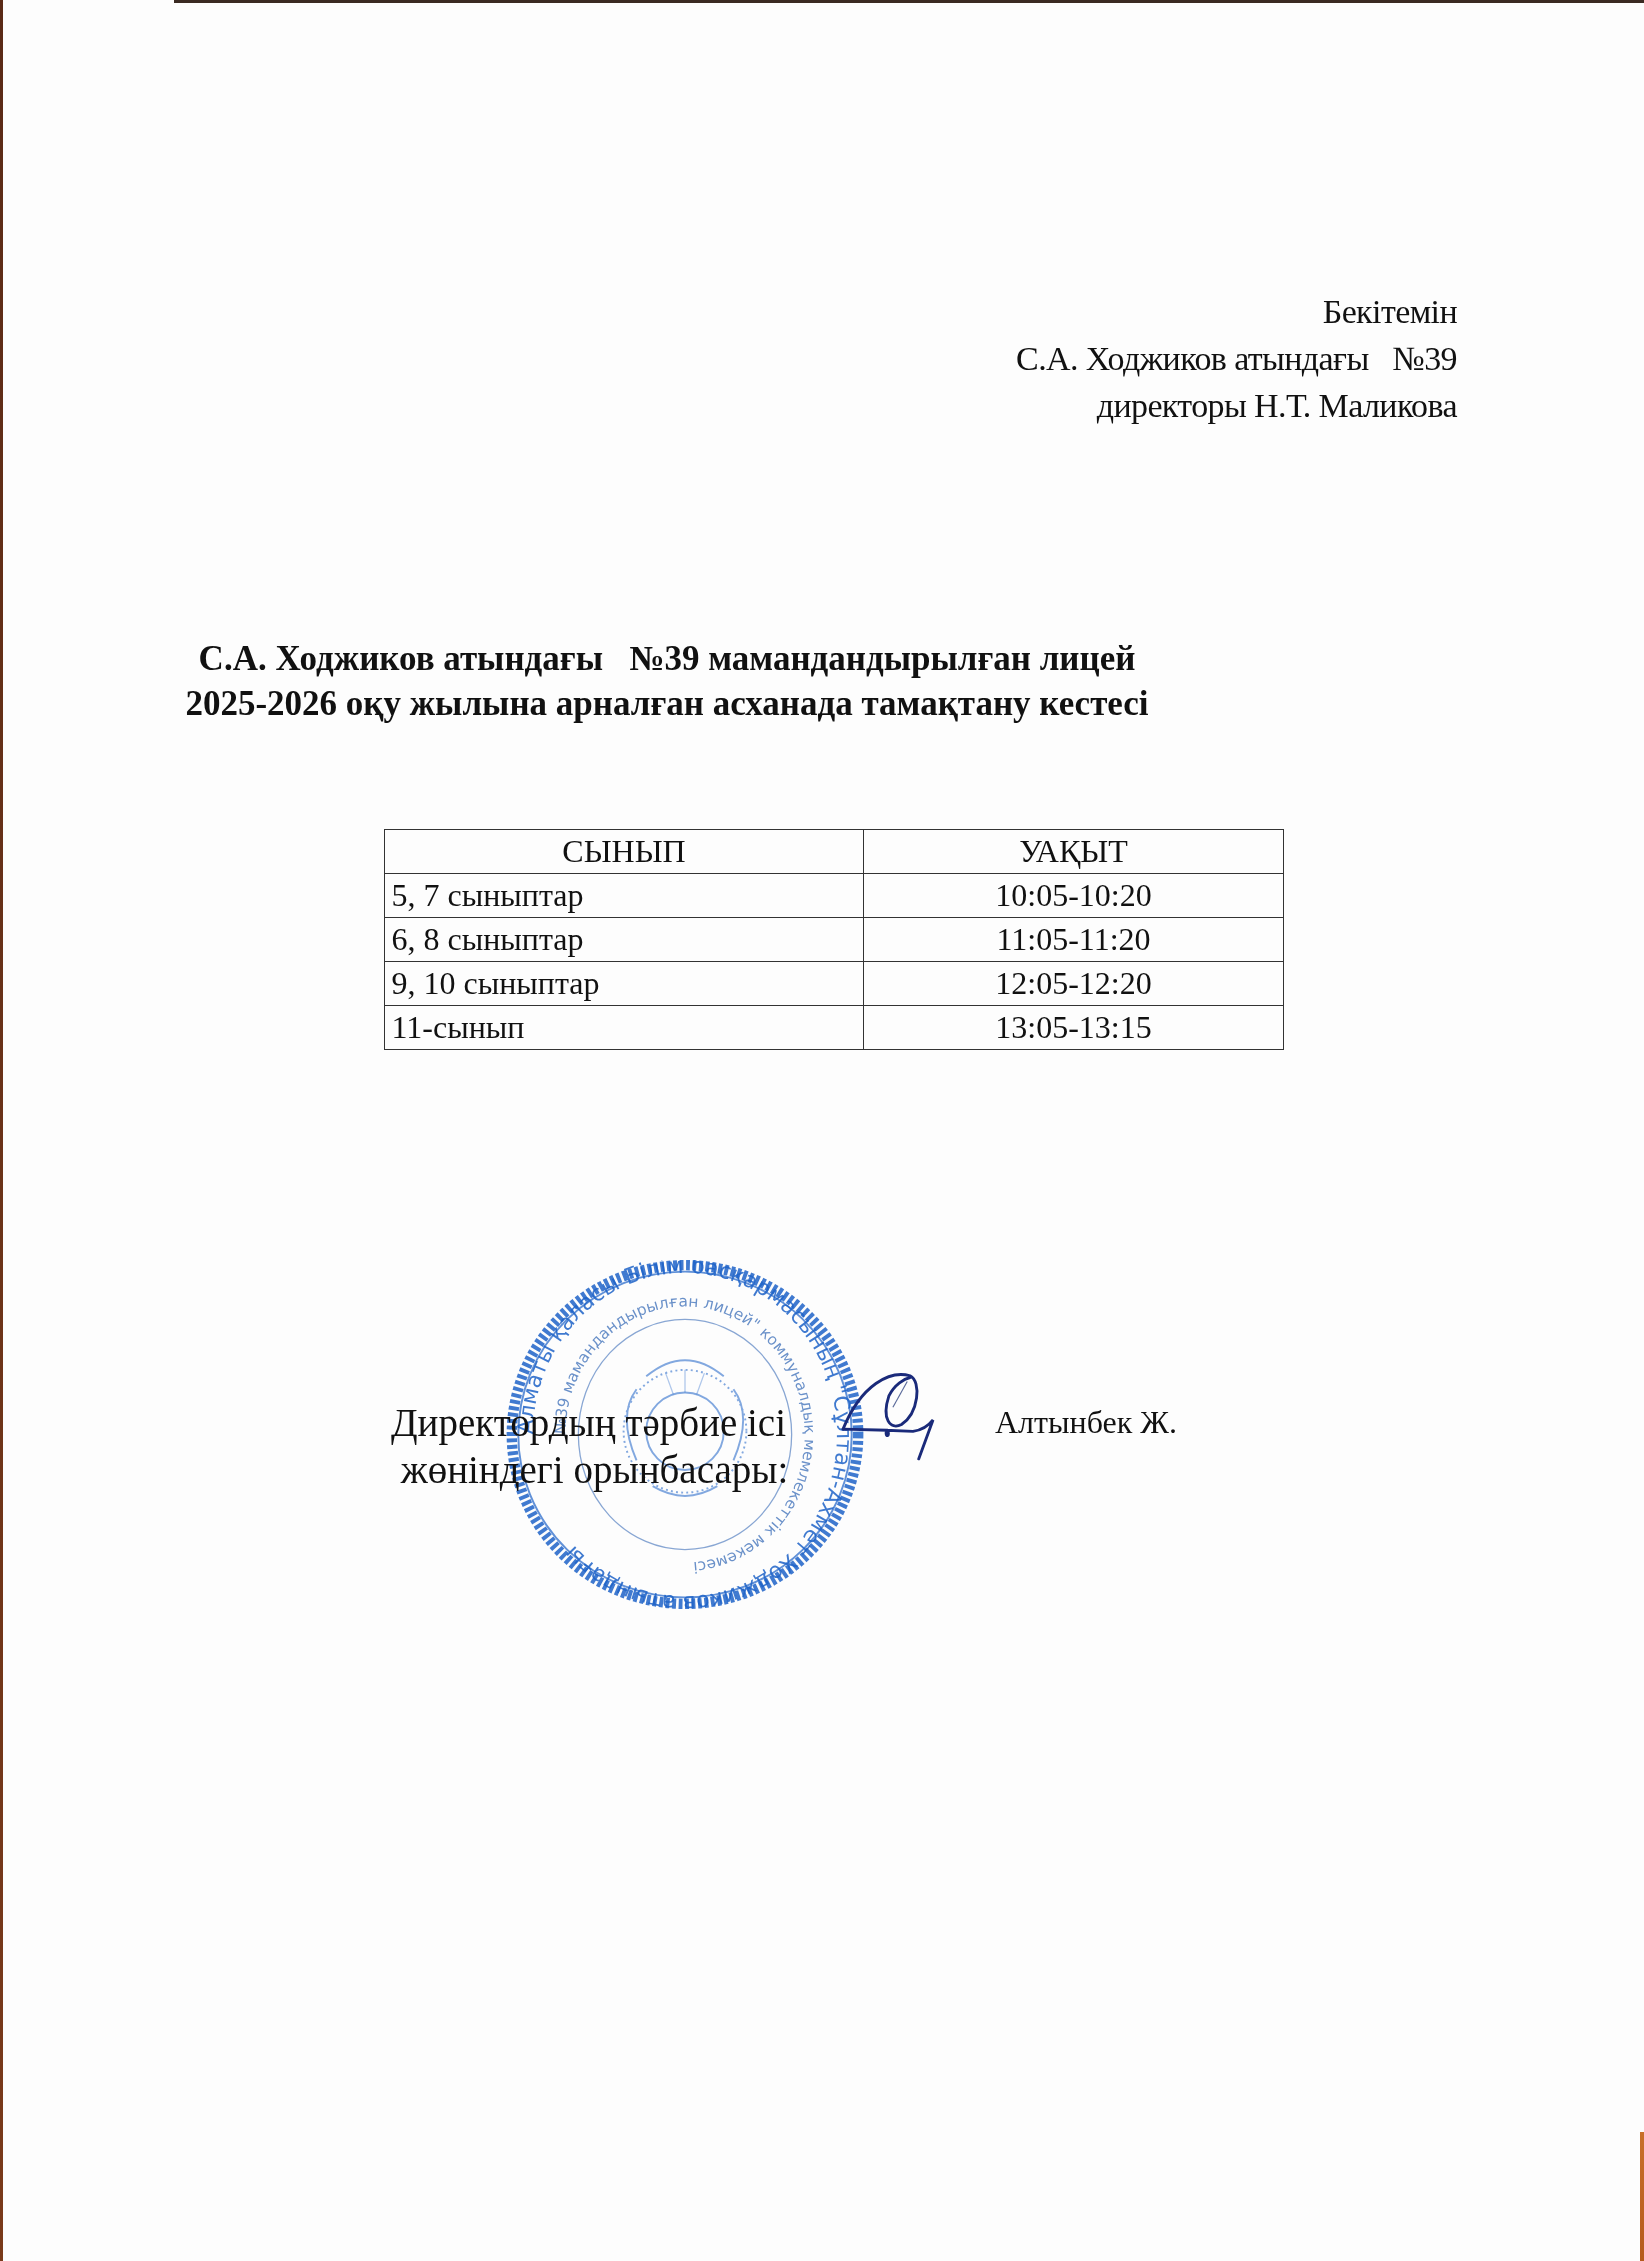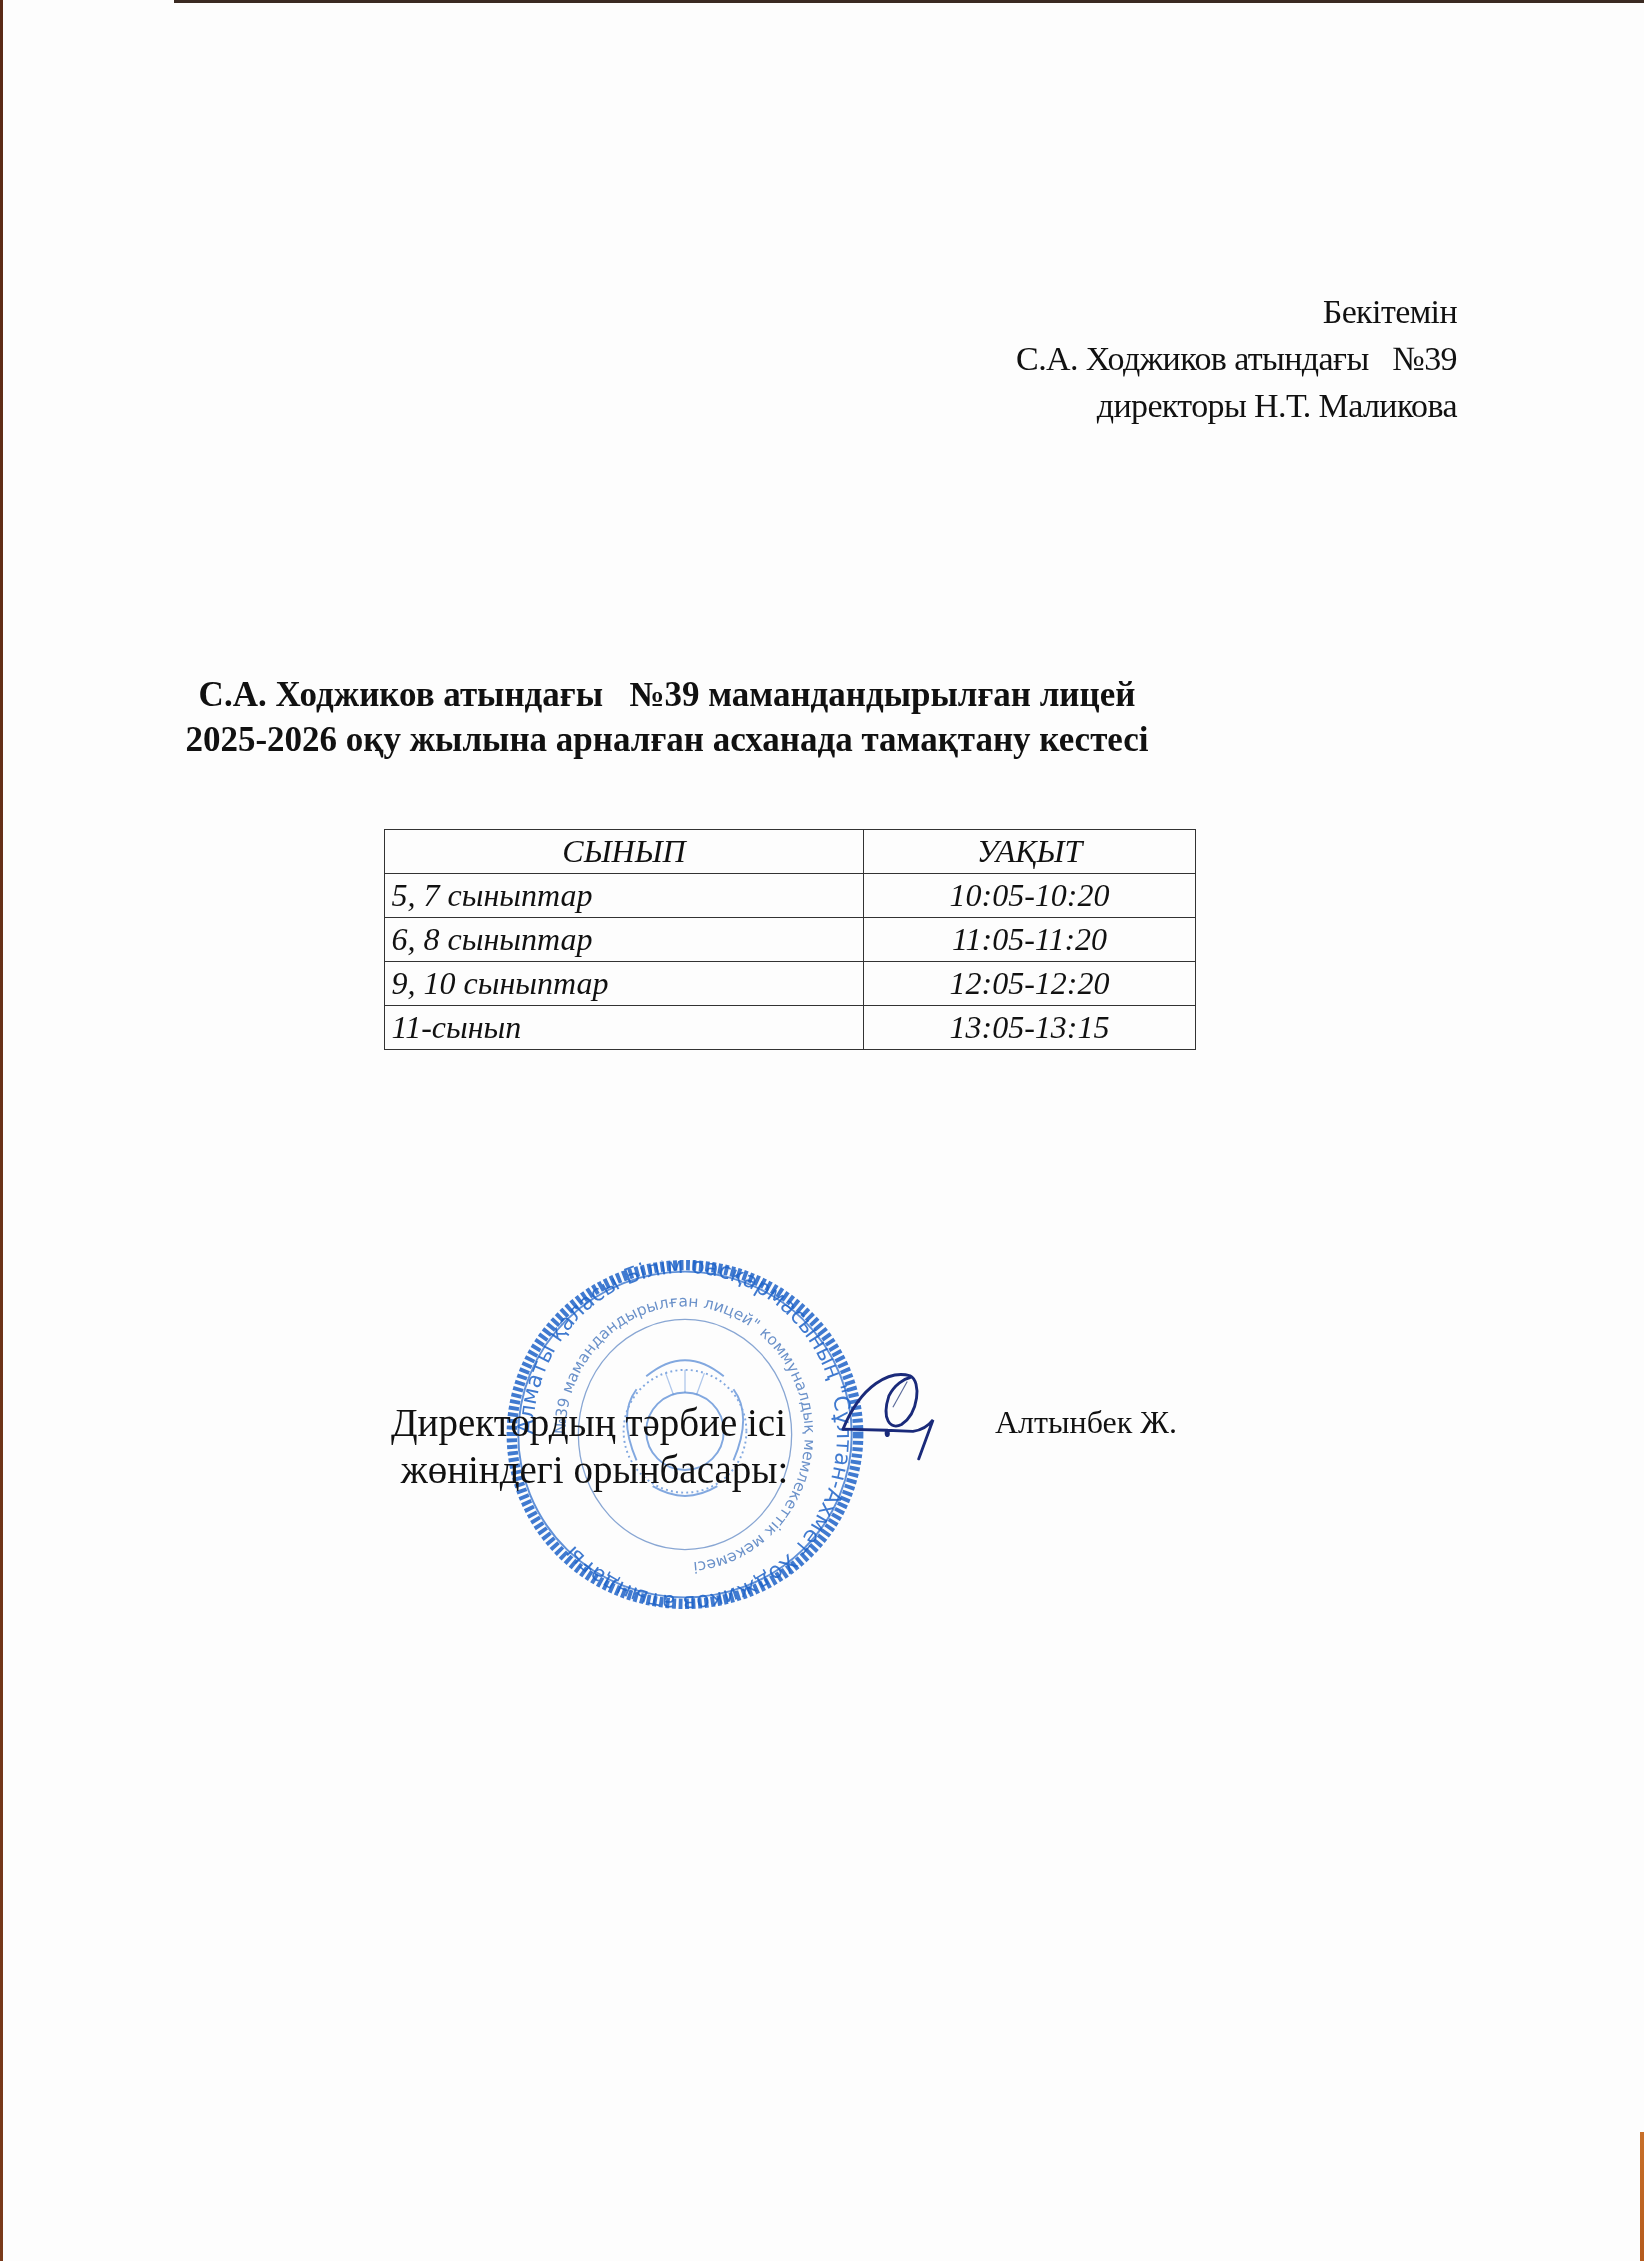--- a/index.html
+++ b/index.html
@@ -16,27 +16,27 @@
   .approval {
     position: absolute; right: 187px; top: 288px; text-align: right;
     font-size: 34px; line-height: 47px; font-stretch: condensed;
     letter-spacing: -0.6px;
   }
   .approval div { white-space: pre; }
 
   .title {
     position: absolute; left: 0; width: 1496px; top: 636px; text-align: center;
     font-weight: bold; font-size: 35px; line-height: 45px;
-    padding-right: 162px; box-sizing: border-box; margin-top: 36px;
+    padding-right: 162px; box-sizing: border-box;
   }
   .title div { white-space: pre; }
 
   table.schedule {
-    position: absolute; left: 384px; top: 829px; width: 812px;
-    border-collapse: collapse; font-size: 32px; font-style: italic;
+    position: absolute; left: 384px; top: 829px; width: 900px;
+    border-collapse: collapse; font-size: 32px;
   }
   table.schedule td, table.schedule th {
     border: 1.3px solid #333; height: 43px; padding: 0 6.5px; font-weight: normal;
     line-height: 41px;
   }
   table.schedule th { text-align: center; }
   table.schedule td.cls { text-align: left; width: 465px; }
   table.schedule td.time { text-align: center; }
 
   .stamp { position: absolute; left: 504px; top: 1260px; width: 362px; height: 349px; }

